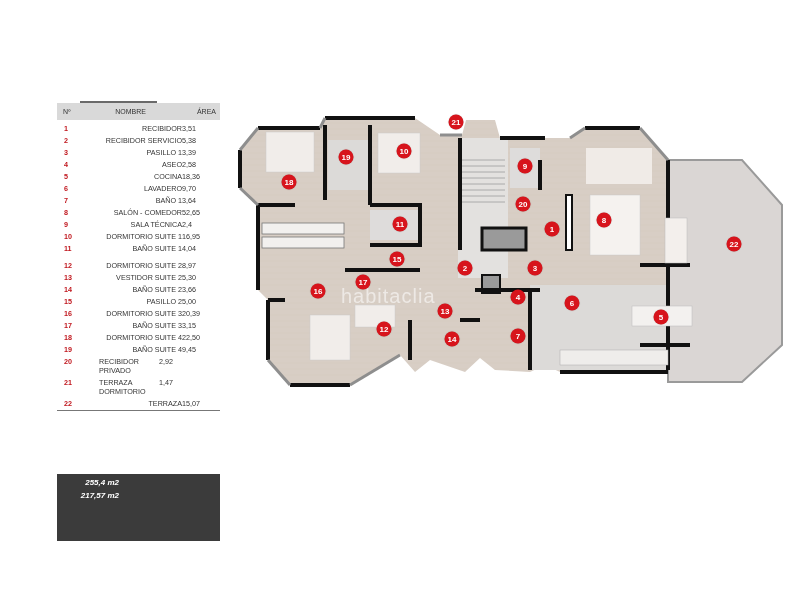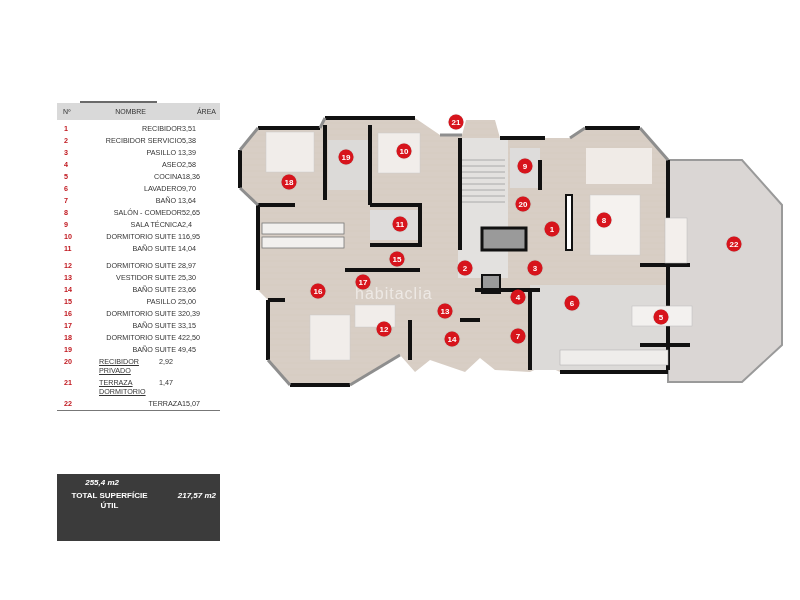--- a/index.html
+++ b/index.html
@@ -8,28 +8,28 @@
   .table{position:absolute;left:57px;top:103px;width:163px;}
   .topline{position:absolute;left:80px;top:101px;width:77px;height:2px;background:#6a6a6a;}
   .thead{display:flex;height:17px;background:#d9d9d9;align-items:center;font-size:7px;color:#333;}
   .thead .n{width:22px;text-align:left;padding-left:6px;box-sizing:border-box;}
   .thead .nm{flex:1;text-align:center;}
   .thead .ar{width:38px;text-align:right;padding-right:4px;box-sizing:border-box;}
   .row{display:flex;align-items:flex-start;font-size:7.2px;color:#333;line-height:9px;}
   .row .n{width:22px;color:#c0161d;font-weight:bold;padding-left:7px;box-sizing:border-box;}
   .row .nm{flex:1;text-align:right;}
   .row .ar{width:38px;text-align:left;padding-right:4px;box-sizing:border-box;}
-  .row.wrap .nm{text-align:left;padding-left:20px;box-sizing:border-box;text-decoration:underline;}
+  .row.wrap .nm{text-align:left;padding-left:20px;box-sizing:border-box;}
   .tbottom{height:1px;background:#777;margin-top:2px;}
   .totals{position:absolute;left:57px;top:474px;width:163px;height:67px;background:#3b3b3b;color:#fff;font-weight:bold;font-size:8px;}
   .tot{display:flex;padding:0 4px;box-sizing:border-box;}
   .tot .lbl{flex:1;text-align:center;line-height:10px;}
   .tot .val{width:58px;text-align:right;line-height:10px;font-style:italic;}
   .badge{position:absolute;width:15px;height:15px;border-radius:50%;background:#d7141c;color:#fff;font-size:8px;font-weight:bold;display:flex;align-items:center;justify-content:center;transform:translate(-50%,-50%);font-family:"Liberation Sans",sans-serif;box-shadow:0 0 1px rgba(0,0,0,.3);}
-  .watermark{position:absolute;left:355px;top:285px;font-size:16px;color:rgba(255,255,255,.55);letter-spacing:1px;}
+  .watermark{position:absolute;left:341px;top:285px;font-size:20px;color:rgba(255,255,255,.55);letter-spacing:1px;}
 </style>
 </head>
 <body>
 
 <div class="topline"></div>
 <div class="table">
   <div class="thead">
     <span class="n">Nº</span>
     <span class="nm">NOMBRE</span>
     <span class="ar">ÁREA</span>
@@ -147,21 +147,20 @@
       </div>
     </div>
   <div class="tbottom"></div>
 </div>
 
 <div class="totals">
   <div class="tot" style="padding-top:4px;">
     <span class="val">255,4 m2</span>
   </div>
   <div class="tot" style="padding-top:3px;">
-    <span class="lbl" style="padding:0 8px;">TOTAL SUPERFÍCIE ÚTIL</span>
     <span class="val">217,57 m2</span>
   </div>
 </div>
 
 <svg style="position:absolute;left:0;top:0;" width="800" height="600" viewBox="0 0 800 600">
   <defs>
     <pattern id="wood" width="6" height="6" patternUnits="userSpaceOnUse">
       <rect width="6" height="6" fill="#d8cec5"></rect>
       <line x1="0" y1="3" x2="6" y2="3" stroke="#d2c7bd" stroke-width="0.6"></line>
     </pattern>

